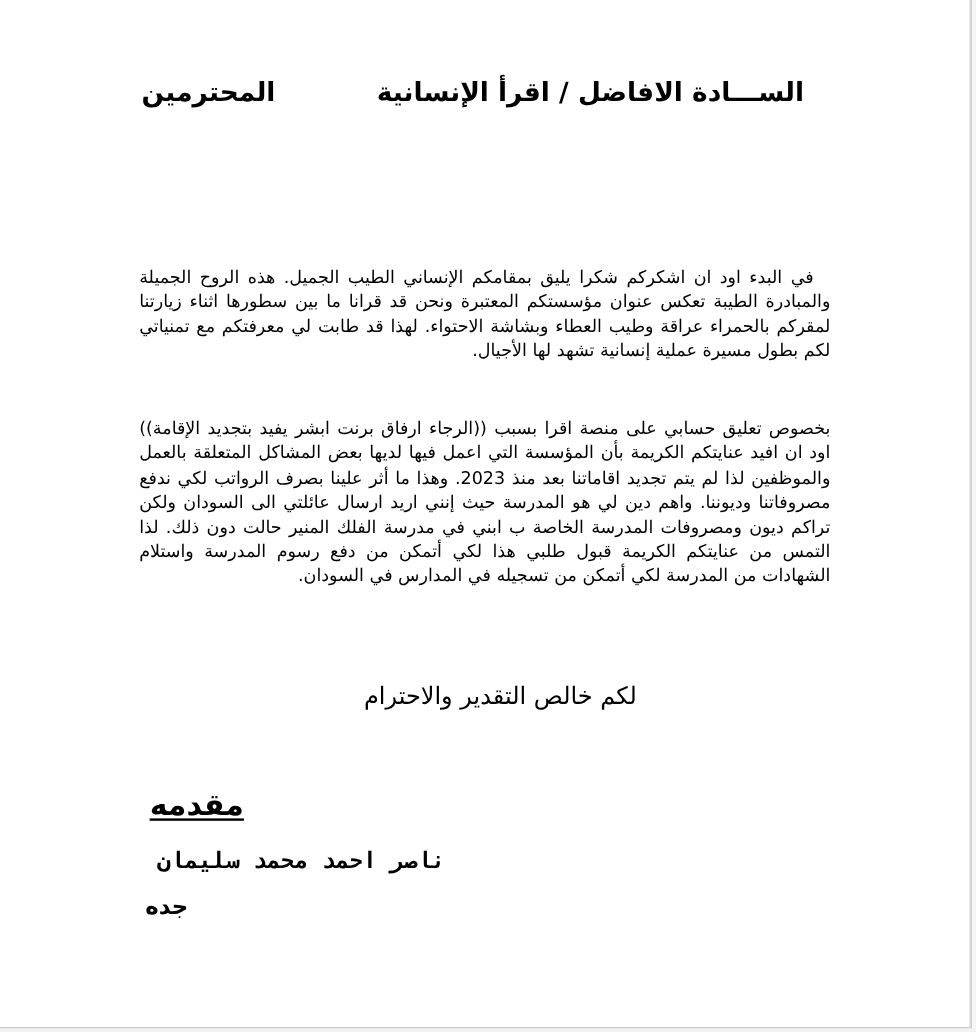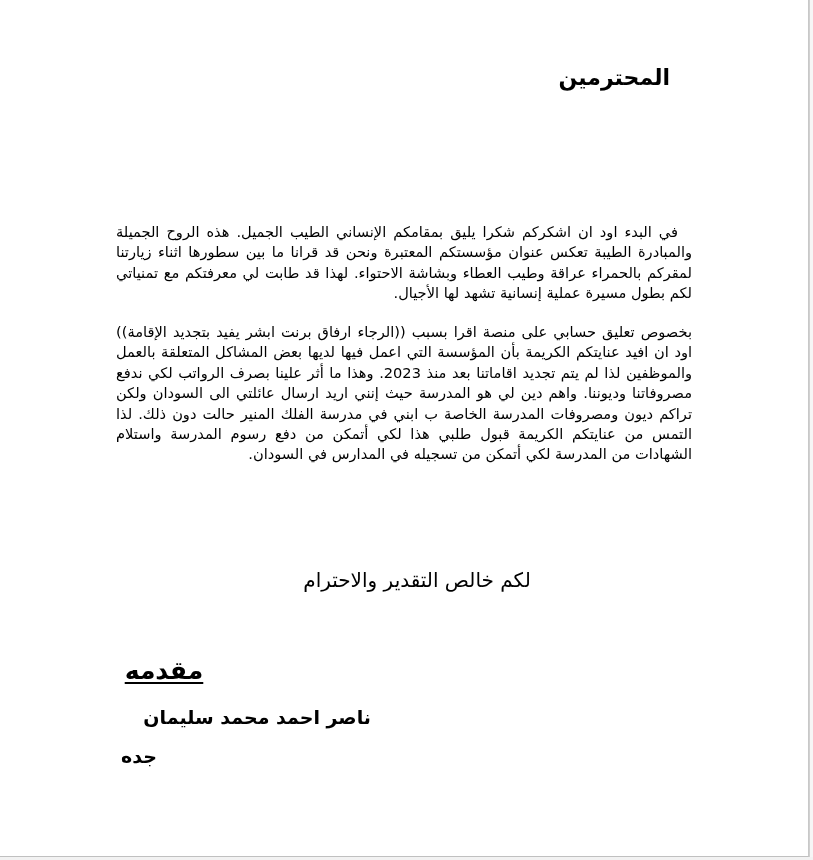--- a/index.html
+++ b/index.html
@@ -73,21 +73,21 @@
     .para {
       position: absolute;
       left: 116px;
       width: 576px;
       font-size: 14.6px;
       line-height: 20.4px;
       text-align: justify;
       text-align-last: right;
     }
     .para1 { top: 222px; text-indent: 14px; }
-    .para2 { top: 322px; }
+    .para2 { top: 348px; }
     .closing {
       position: absolute;
       top: 568px;
       left: 130px;
       width: 574px;
       text-align: center;
       font-size: 20px;
     }
     .sig-title {
       position: absolute;
@@ -104,21 +104,21 @@
     .sig-name {
       position: absolute;
       top: 706px;
       left: 121px;
       width: 250px;
       font-weight: bold;
       font-size: 19px;
       text-align: right;
       direction: rtl;
     }
-    .sig-name span { display: inline-block; }
+    .sig-name span { display: inline-block; font-family: Liberation Mono, monospace; }
     .sig-phone {
       position: absolute;
       top: 745px;
       left: 121px;
       font-weight: bold;
       font-size: 19px;
       white-space: nowrap;
       display: flex;
       align-items: flex-start;
     }
@@ -131,20 +131,21 @@
       text-underline-offset: 3px;
     }
   </style>
 </head>
 <body>
 
 <div class="viewport">
   <div class="page">
 
     <div class="salutation rtl">
+      <span>الســـادة الافاضل / اقرأ الإنسانية</span>
       <span>المحترمين</span>
     </div>
 
 
     <p class="para para1 rtl" style="margin:0;">في البدء اود ان اشكركم شكرا يليق بمقامكم الإنساني الطيب الجميل. هذه الروح الجميلة والمبادرة الطيبة تعكس عنوان مؤسستكم المعتبرة ونحن قد قرانا ما بين سطورها اثناء زيارتنا لمقركم بالحمراء عراقة وطيب العطاء وبشاشة الاحتواء. لهذا قد طابت لي معرفتكم مع تمنياتي لكم بطول مسيرة عملية إنسانية تشهد لها الأجيال.</p>
 
     <p class="para para2 rtl" style="margin:0;">بخصوص تعليق حسابي على منصة اقرا بسبب ((الرجاء ارفاق برنت ابشر يفيد بتجديد الإقامة)) اود ان افيد عنايتكم الكريمة بأن المؤسسة التي اعمل فيها لديها بعض المشاكل المتعلقة بالعمل والموظفين لذا لم يتم تجديد اقاماتنا بعد منذ 2023. وهذا ما أثر علينا بصرف الرواتب لكي ندفع مصروفاتنا وديوننا. واهم دين لي هو المدرسة حيث إنني اريد ارسال عائلتي الى السودان ولكن تراكم ديون ومصروفات المدرسة الخاصة ب ابني في مدرسة الفلك المنير حالت دون ذلك. لذا التمس من عنايتكم الكريمة قبول طلبي هذا لكي أتمكن من دفع رسوم المدرسة واستلام الشهادات من المدرسة لكي أتمكن من تسجيله في المدارس في السودان.</p>
 
     <div class="closing rtl">لكم خالص التقدير والاحترام</div>
 

